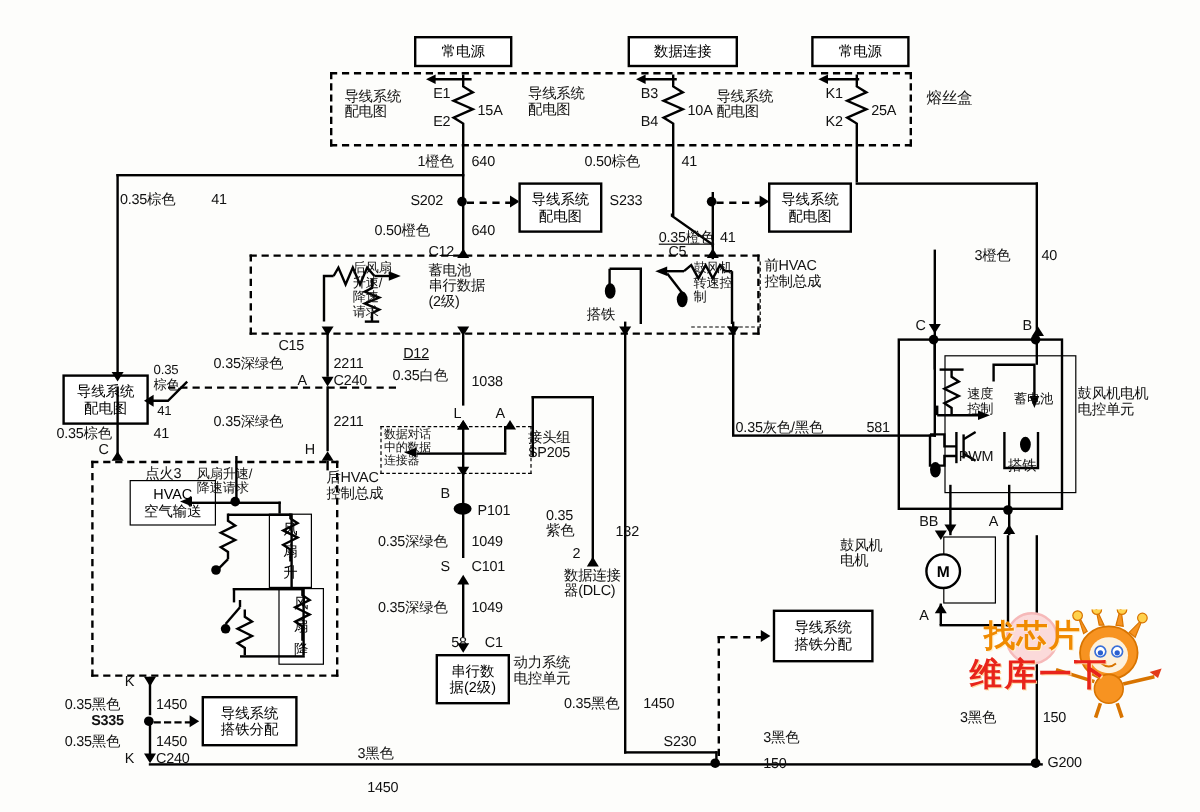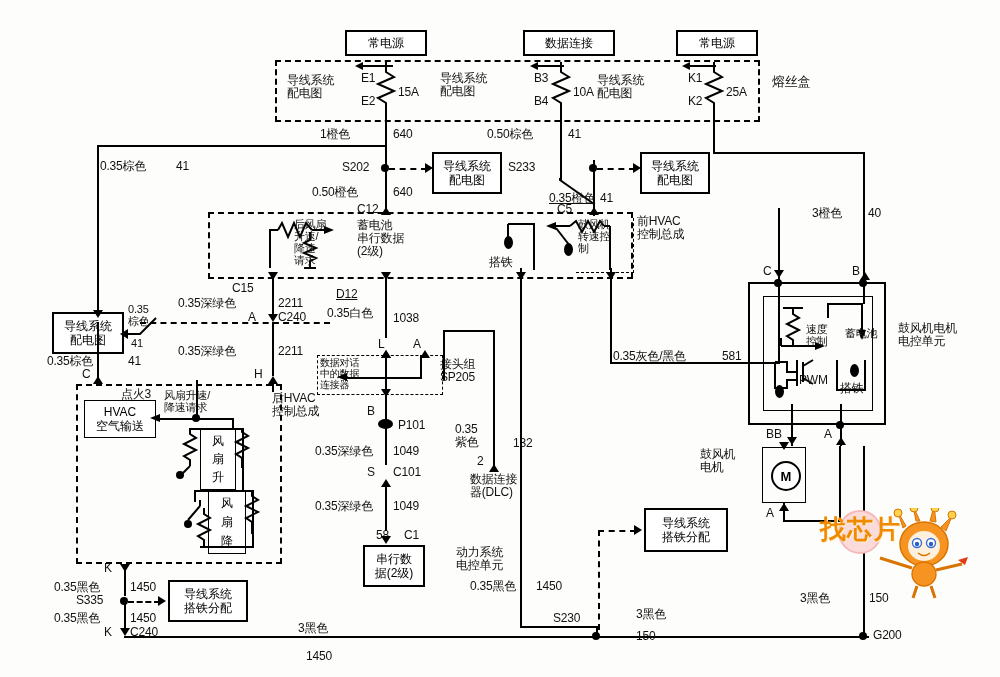--- a/index.html
+++ b/index.html
@@ -35,21 +35,21 @@
     background: #fff;
     box-sizing: border-box;
     display: flex;
     align-items: center;
     justify-content: center;
     text-align: center;
     font-size: 12px;
     line-height: 14px;
     white-space: pre;
   }
-  .box.thin { border-width: 1.5px; }
+  .box.thin { border-width: 1.5px; margin-left: 24px; }
 
   .dashbox {
     position: absolute;
     border: 2px dashed #000;
     box-sizing: border-box;
     background: transparent;
   }
   .dashbox.thin { border-width: 1.6px; }
 
   .h {                    
@@ -208,21 +208,21 @@
   <svg class="ink" style="left:706px;top:62px;width:20px;height:58px;">
     <polyline points="8,0 8,10 16,15 0,22 16,29 0,36 8,41 8,58"></polyline>
   </svg>
   <div class="lbl" style="left:688px;top:72px;">K1</div>
   <div class="lbl" style="left:688px;top:95px;">K2</div>
   <div class="lbl" style="left:726px;top:86px;">25A</div>
 
   <div class="v" style="left:745px;top:62px;height:0;"></div>
 
   <div class="v" style="left:385px;top:120px;height:25px;"></div>
-  <div class="lbl" style="left:320px;top:128px;">1橙色</div>
+  <div class="lbl" style="left:348px;top:128px;">1橙色</div>
   <div class="lbl" style="left:393px;top:128px;">640</div>
 
   <div class="v" style="left:560px;top:120px;height:60px;"></div>
   <div class="lbl" style="left:487px;top:128px;">0.50棕色</div>
   <div class="lbl" style="left:568px;top:128px;">41</div>
 
   <div class="v" style="left:713px;top:120px;height:32px;"></div>
   <div class="h" style="left:713px;top:152px;width:152px;"></div>
   <div class="v" style="left:863px;top:152px;height:134px;"></div>
   <div class="lbl" style="left:812px;top:207px;">3橙色</div>
@@ -415,21 +415,21 @@
 
   <div class="v" style="left:272px;top:384px;height:8px;"></div>
 
   <div class="lbl" style="left:104px;top:562px;">K</div>
   <div class="tri-d" style="left:120px;top:564px;"></div>
   <div class="v" style="left:124px;top:564px;height:32px;"></div>
   <div class="lbl" style="left:54px;top:581px;">0.35黑色</div>
   <div class="lbl" style="left:130px;top:581px;">1450</div>
 
   <div class="dot" style="left:120px;top:597px;"></div>
-  <div class="lbl" style="left:76px;top:594px;">S335</div>
+  <div class="lbl" style="left:76px;top:594px;font-weight:bold;">S335</div>
   <div class="hd" style="left:128px;top:601px;width:32px;"></div>
   <div class="tri-r" style="left:158px;top:596px;"></div>
   <div class="box" style="left:168px;top:580px;width:80px;height:42px;">
     <span>导线系统
 搭铁分配</span>
   </div>
 
   <div class="v" style="left:124px;top:601px;height:33px;"></div>
   <div class="lbl" style="left:54px;top:612px;">0.35黑色</div>
   <div class="lbl" style="left:130px;top:612px;">1450</div>
@@ -495,21 +495,21 @@
   <div class="lbl" style="left:470px;top:473px;">数据连接
 器(DLC)</div>
 
   <div class="lbl" style="left:376px;top:529px;">58</div>
   <div class="lbl" style="left:404px;top:529px;">C1</div>
   <div class="tri-d" style="left:381px;top:536px;"></div>
   <div class="box" style="left:363px;top:545px;width:62px;height:42px;">
     <span>串行数
 据(2级)</span>
   </div>
-  <div class="lbl" style="left:428px;top:546px;margin-left:28px;">动力系统
+  <div class="lbl" style="left:428px;top:546px;">动力系统
 电控单元</div>
 
   <div class="lbl" style="left:470px;top:580px;">0.35黑色</div>
   <div class="lbl" style="left:536px;top:580px;">1450</div>
   <div class="h" style="left:520px;top:626px;width:78px;"></div>
   <div class="v" style="left:596px;top:626px;height:12px;"></div>
   <div class="dot" style="left:592px;top:632px;"></div>
   <div class="lbl" style="left:553px;top:612px;">S230</div>
 
   <div class="hd" style="left:598px;top:530px;width:38px;"></div>
@@ -621,15 +621,16 @@
       <circle cx="133" cy="0" r="4" fill="#ffd24d" stroke="#d87400" stroke-width="1"></circle>
       <circle cx="150" cy="7" r="4" fill="#ffd24d" stroke="#d87400" stroke-width="1"></circle>
 
       <ellipse cx="122" cy="66" rx="12" ry="12" fill="#f79321" stroke="#d87400" stroke-width="1.3"></ellipse>
       <path d="M110 60 L78 50" stroke="#d87400" stroke-width="3" fill="none"></path>
       <path d="M134 62 L160 56" stroke="#d87400" stroke-width="3" fill="none"></path>
       <path d="M156 52 l10 -3 l-3 8 z" fill="#e33a1a" stroke="none"></path>
       <path d="M115 78 l-4 12 M129 78 l4 12" stroke="#d87400" stroke-width="3" fill="none"></path>
     </svg>
     <div class="wm-orange" style="position:absolute;left:18px;top:4px;">找芯片</div>
+    <div class="wm-red" style="position:absolute;left:6px;top:36px;">维库一下</div>
   </div>
 
 </div>
 
 </body></html>

